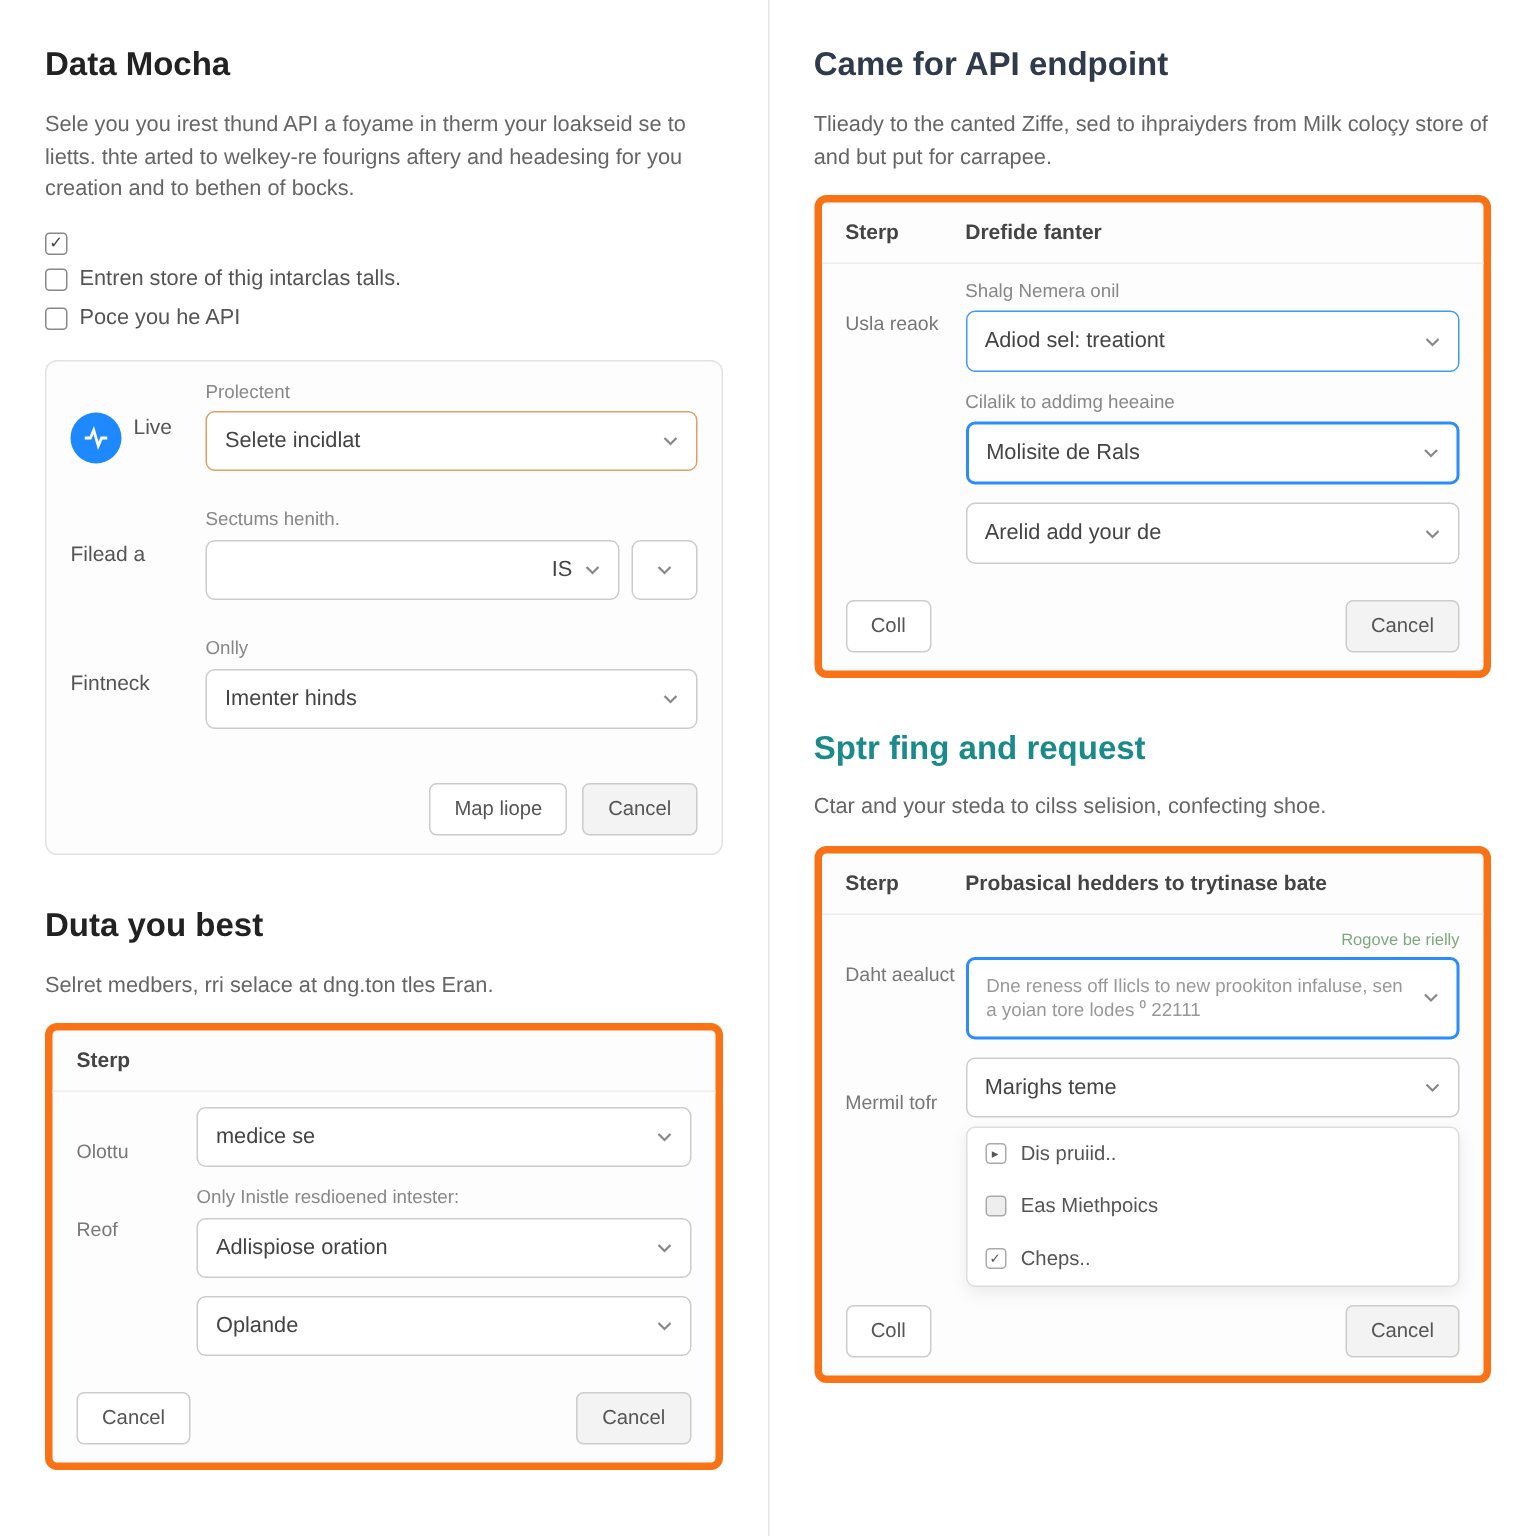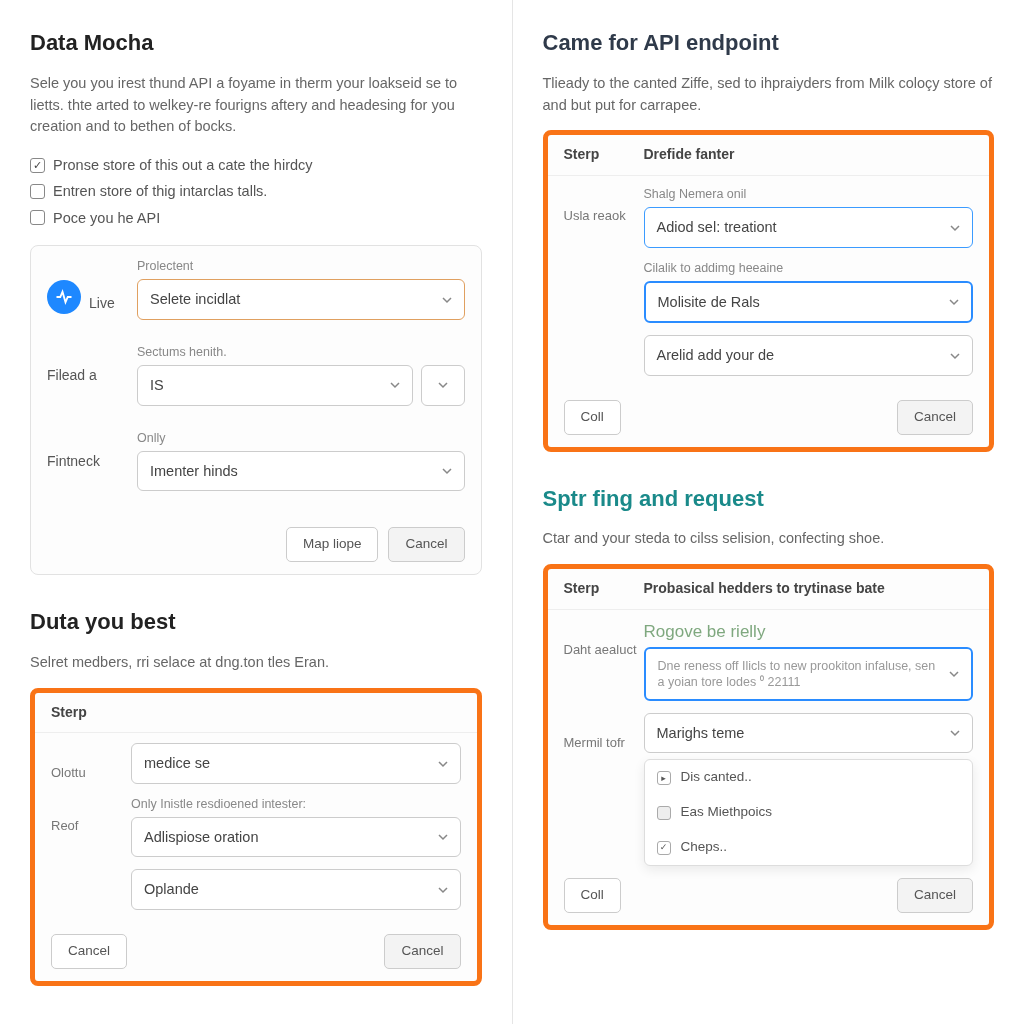--- a/index.html
+++ b/index.html
@@ -71,21 +71,21 @@
     padding-top: 22px;
     display: flex;
     flex-direction: column;
     align-items: flex-start;
     gap: 6px;
     color: #555;
     font-size: 14px;
   }
   .side-top {
     display: flex;
-    align-items: flex-end;
+    align-items: flex-start;
     gap: 8px;
   }
   .pulse {
     width: 34px; height: 34px;
     border-radius: 50%;
     background: #1e88ff;
     display: inline-flex;
     align-items: center;
     justify-content: center;
   }
@@ -113,21 +113,21 @@
   .sel.orange { border-color: #e0a060; gap: 21px; }
   .sel.blue { border-color: #3b9bff; border-width: 1.5px; }
   .sel.blue-thick { border-color: #2a8cff; border-width: 2px; }
   .sel.placeholder { color: #999; }
   .chev {
     width: 10px; height: 10px;
     flex-shrink: 0;
   }
   .chev svg { width: 100%; height: 100%; display: block; }
   .sel-group { display: flex; gap: 8px; }
-  .sel-group .sel:first-child { flex: 1; }
+  .sel-group .sel:first-child { flex: 1; justify-content: flex-end; }
   .sel-group .sel.sm { width: 44px; flex: none; justify-content: center; }
   .btn-row {
     display: flex;
     justify-content: space-between;
     padding: 12px 16px;
     gap: 22px;
   }
   .btn {
     border: 1px solid #ccc;
     border-radius: 5px;
@@ -185,34 +185,33 @@
     border: 1px solid #aaa;
     border-radius: 3px;
     display: inline-flex;
     align-items: center;
     justify-content: center;
     font-size: 9px;
     flex-shrink: 0;
   }
   .dd-ico.sq { background: #eee; }
   .dd-ico.ck::after { content: "✓"; color: #555; }
-  .tiny-label { font-size: 17px; color: #7fa87f; margin-bottom: 3px; }
+  .tiny-label { font-size: 11px; color: #7fa87f; margin-bottom: 3px; text-align: right; }
 </style>
 </head>
 <body>
 
 <div class="col col-left">
 
   <h2>Data Mocha</h2>
   <p class="desc">Sele you you irest thund API a foyame in therm your loakseid se to lietts. thte arted to welkey-re fourigns aftery and headesing for you creation and to bethen of bocks.</p>
 
   <div class="checks">
     <div class="check-row">
       <span class="cb on"></span>
-      <span>Pronse store of this out a cate the hirdcy</span>
     </div>
     <div class="check-row">
       <span class="cb"></span>
       <span>Entren store of thig intarclas talls.</span>
     </div>
     <div class="check-row">
       <span class="cb"></span>
       <span>Poce you he API</span>
     </div>
   </div>
@@ -442,21 +441,21 @@
               <span>Marighs teme</span>
               <span class="chev">
                   <svg viewBox="0 0 10 10">
                     <path d="M1 3 L5 7 L9 3" fill="none" stroke="#888" stroke-width="1.5"></path>
                   </svg>
                 </span>
             </div>
             <div class="dropdown-open">
               <div class="dd-item">
                 <span class="dd-ico">▸</span>
-                <span>Dis canted..</span>
+                <span>Dis pruiid..</span>
               </div>
               <div class="dd-item">
                 <span class="dd-ico sq"></span>
                 <span>Eas Miethpoics</span>
               </div>
               <div class="dd-item">
                 <span class="dd-ico ck"></span>
                 <span>Cheps..</span>
               </div>
             </div>

